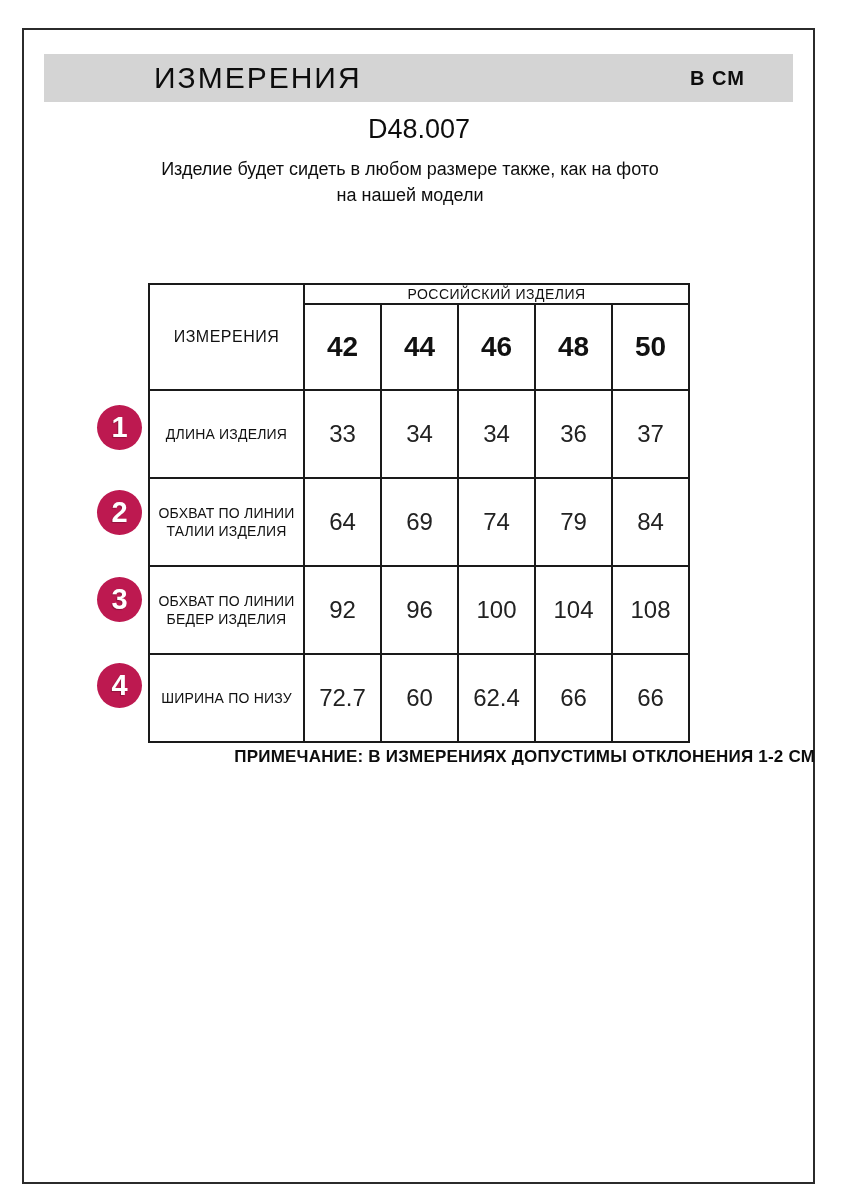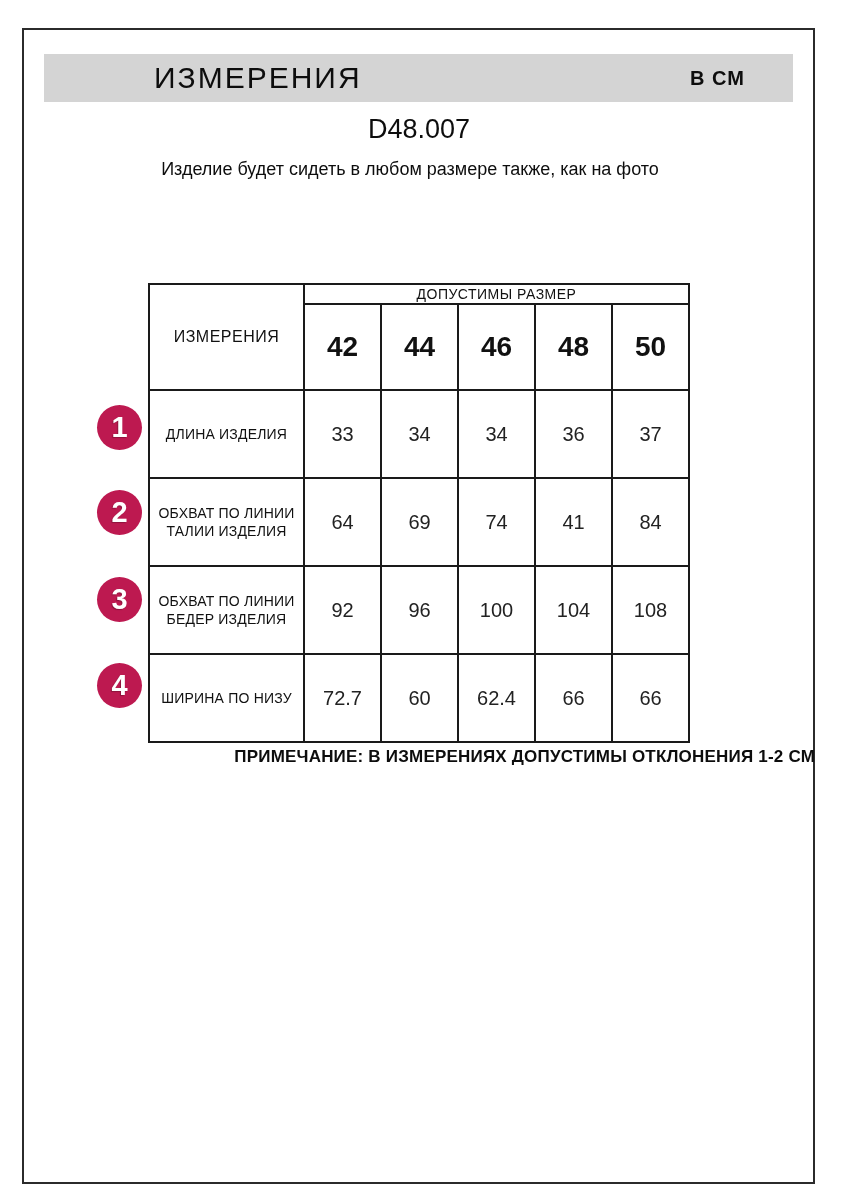--- a/index.html
+++ b/index.html
@@ -82,21 +82,21 @@
   }
   col.c-label { width: 155px; }
   col.c-size  { width: 77px; }
   tr.r-group td { height: 18px; }
   tr.r-sizes td { height: 84px; }
   tr.r-data  td { height: 86px; }
   td.corner { font-size: 16px; font-weight: 400; letter-spacing: 0.5px; }
   td.group  { font-size: 14px; font-weight: 400; letter-spacing: 0.5px; }
   td.size   { font-size: 28px; font-weight: 700; margin-top: 24px; }
   td.label  { font-size: 14px; line-height: 1.3; letter-spacing: 0.2px; }
-  td.val    { font-size: 20px; color: #222; }
+  td.val    { font-size: 24px; color: #222; }
 
   .marker {
     position: absolute;
     left: 97px;
     width: 45px;
     height: 45px;
     border-radius: 50%;
     background: var(--accent, #bd1950);
     color: #ffffff;
     font-size: 29px;
@@ -129,35 +129,36 @@
 
 <div class="header-band">
   <span class="t-meas">ИЗМЕРЕНИЯ</span>
   <span class="t-units">В СМ</span>
 </div>
 
 <div class="product-code">D48.007</div>
 
 <div class="fit-note">
   <div>Изделие будет сидеть в любом размере также, как на фото</div>
+  <div>на нашей модели</div>
 </div>
 
 <table class="size-table">
   <colgroup>
     <col class="c-label">
     <col class="c-size">
       <col class="c-size">
       <col class="c-size">
       <col class="c-size">
       <col class="c-size">
   </colgroup>
   <tbody>
     <tr class="r-group">
       <td class="corner" rowspan="2">ИЗМЕРЕНИЯ</td>
-      <td class="group" colspan="5">ДОПУСТИМЫ РАЗМЕР</td>
+      <td class="group" colspan="5">РОССИЙСКИЙ ИЗДЕЛИЯ</td>
     </tr>
     <tr class="r-sizes">
       <td class="size">42</td>
       <td class="size">44</td>
       <td class="size">46</td>
       <td class="size">48</td>
       <td class="size">50</td>
     </tr>
     <tr class="r-data">
       <td class="label">ДЛИНА ИЗДЕЛИЯ</td>
@@ -165,21 +166,21 @@
       <td class="val">34</td>
       <td class="val">34</td>
       <td class="val">36</td>
       <td class="val">37</td>
     </tr>
     <tr class="r-data">
       <td class="label">ОБХВАТ ПО ЛИНИИ ТАЛИИ ИЗДЕЛИЯ</td>
       <td class="val">64</td>
       <td class="val">69</td>
       <td class="val">74</td>
-      <td class="val">41</td>
+      <td class="val">79</td>
       <td class="val">84</td>
     </tr>
     <tr class="r-data">
       <td class="label">ОБХВАТ ПО ЛИНИИ БЕДЕР ИЗДЕЛИЯ</td>
       <td class="val">92</td>
       <td class="val">96</td>
       <td class="val">100</td>
       <td class="val">104</td>
       <td class="val">108</td>
     </tr>

